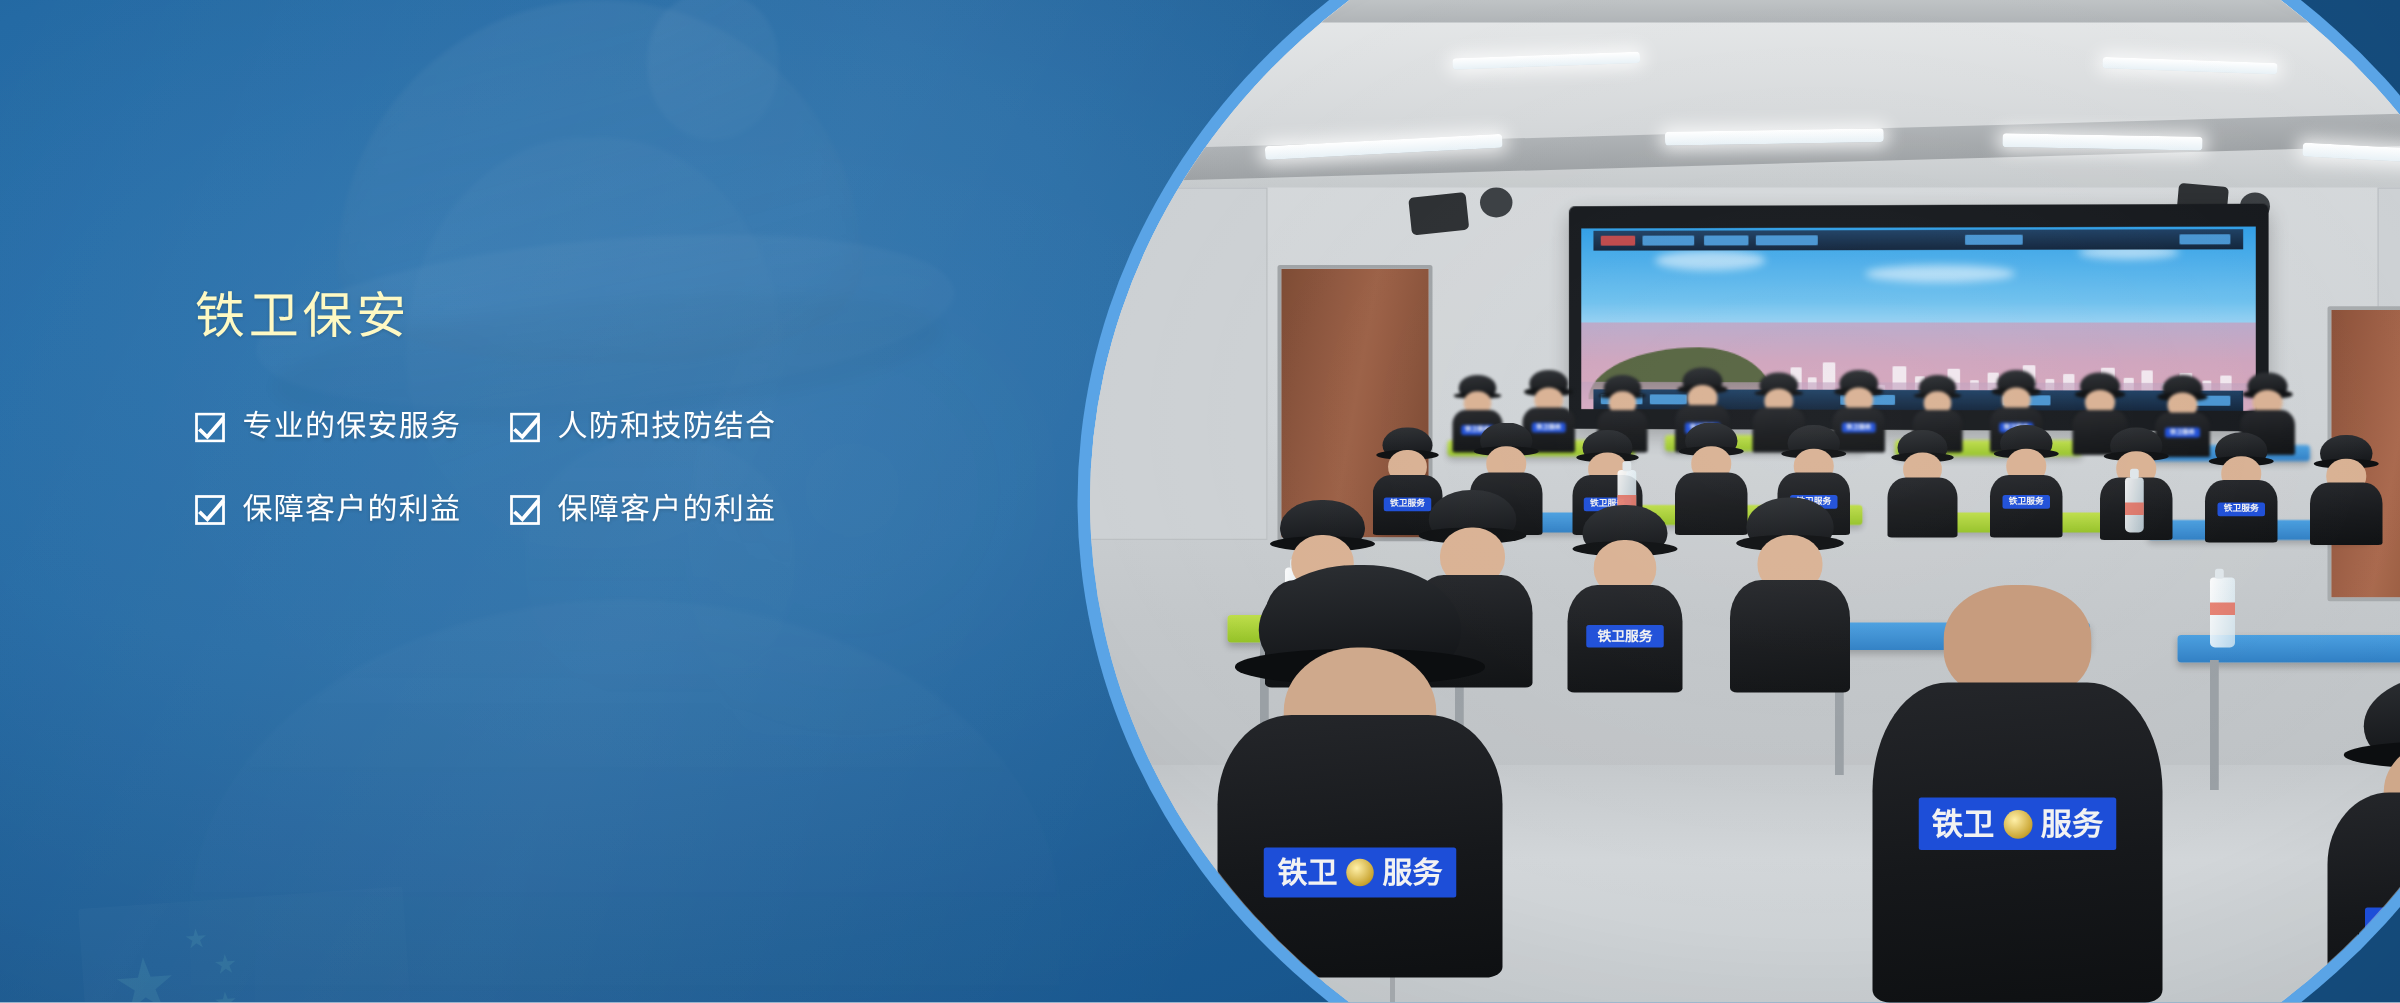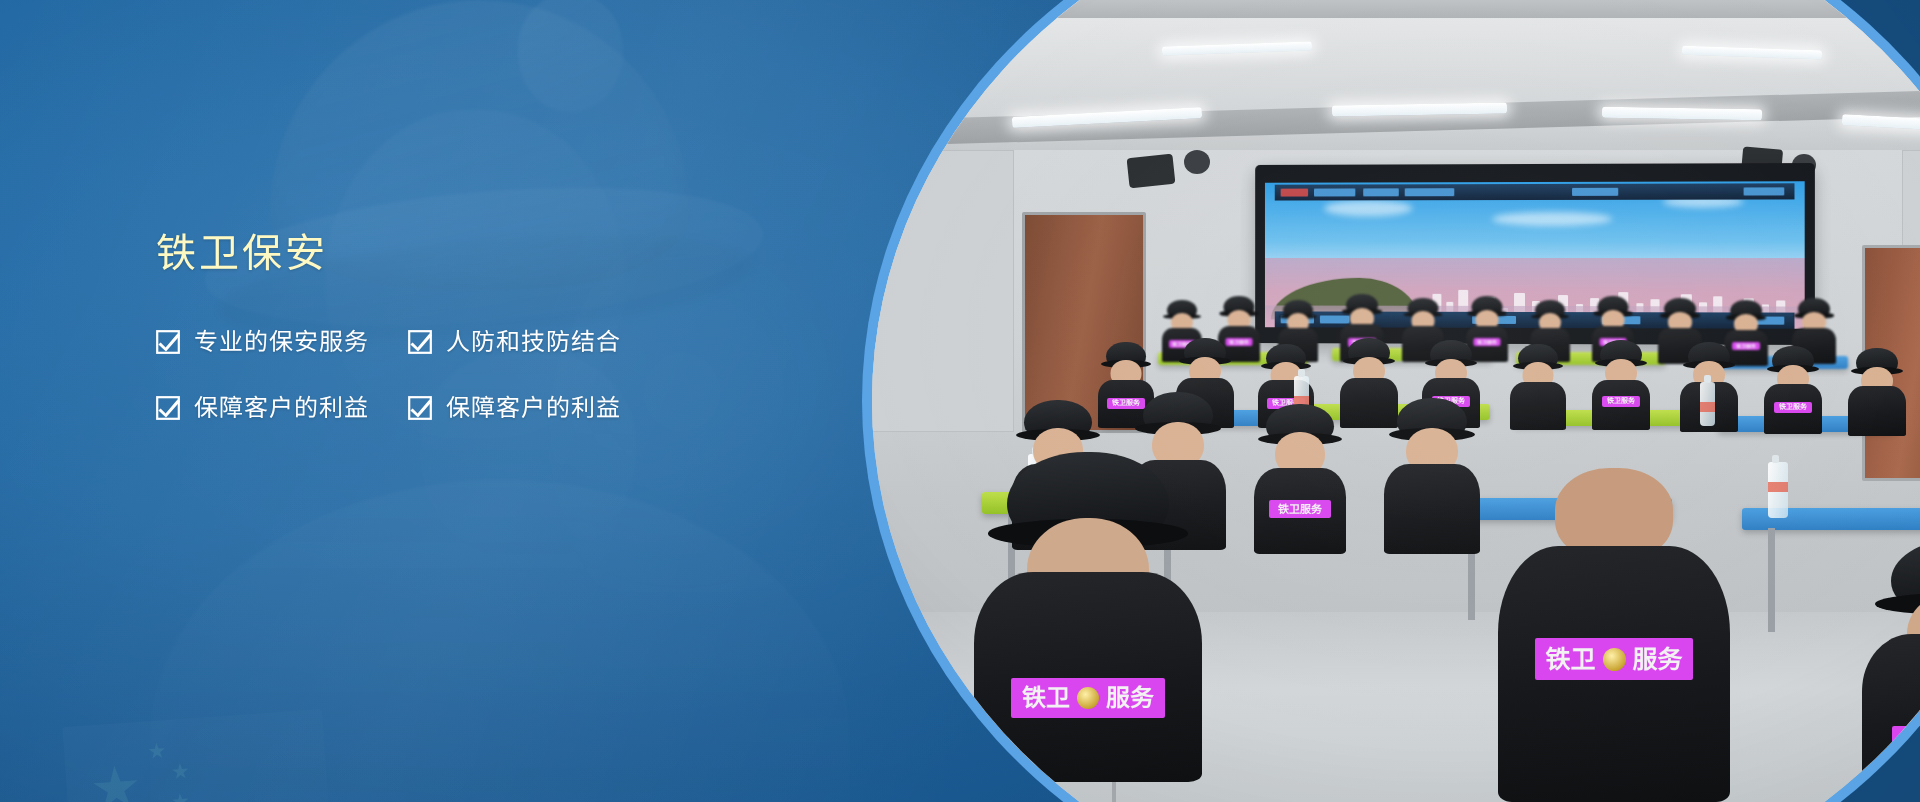--- a/index.html
+++ b/index.html
@@ -431,21 +431,21 @@
     position: absolute;
     left: -12%; bottom: -14%;
     width: 124%; height: 34%;
     border-radius: 50%;
     background: #0c0e10;
   }
   .guard .patch {
     position: absolute;
     left: 50%;
     transform: translateX(-50%);
-    background: #d946ef;
+    background: #1d4ed8;
     border-radius: 2px;
     display: flex;
     align-items: center;
     justify-content: center;
     gap: 2px;
     overflow: hidden;
   }
   .patch-text {
     color: #f2f2f2;
     font-weight: 700;

